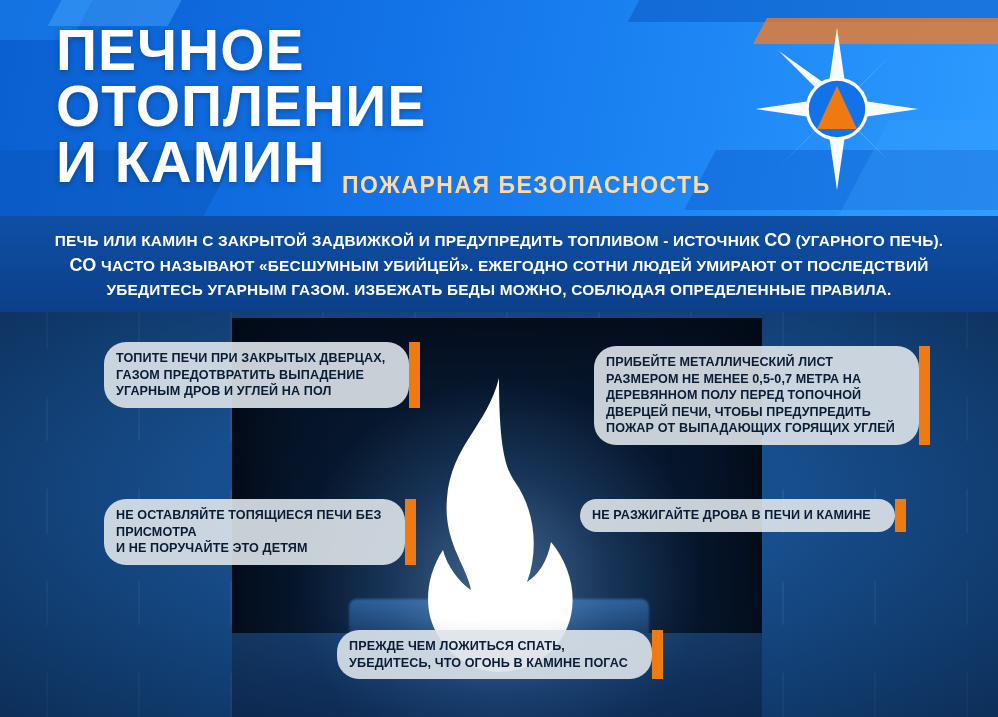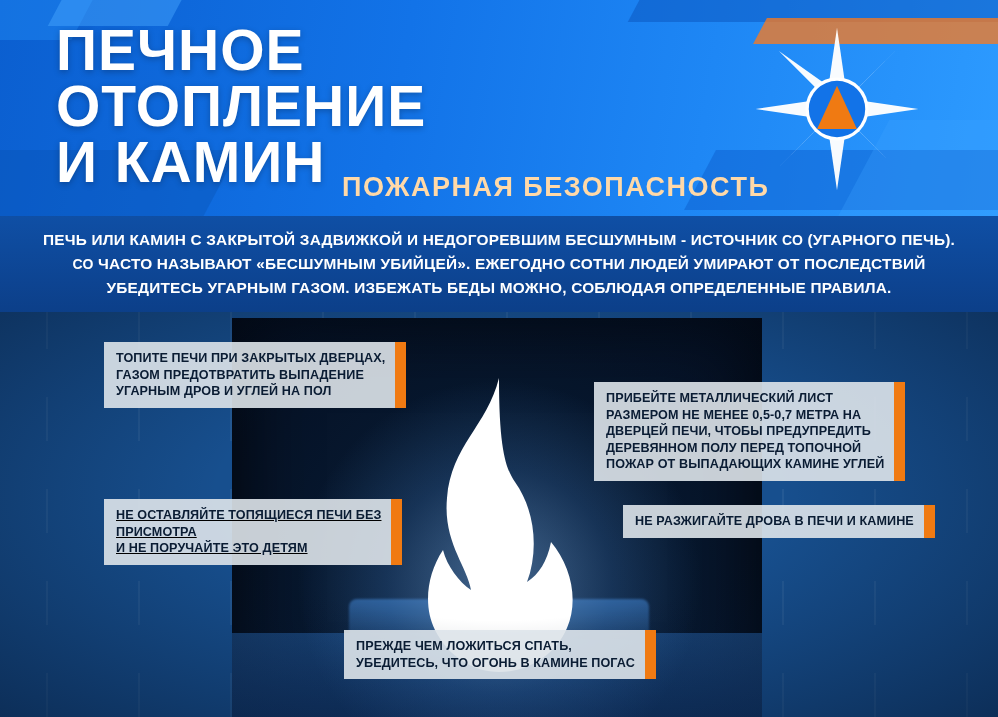--- a/index.html
+++ b/index.html
@@ -52,21 +52,21 @@
     font-weight: bold;
     letter-spacing: 1px;
     line-height: 56px;
     text-shadow: 0 2px 6px rgba(0,0,0,.25);
   }
   .subtitle {
     position: absolute;
     left: 342px;
     top: 172px;
     color: #ffd9a8;
-    font-size: 27px;
+    font-size: 23px;
     font-weight: bold;
     letter-spacing: 1.5px;
     z-index: 4;
   }
 
   
   .emblem {
     position: absolute;
     right: 78px;
     top: 26px;
@@ -88,21 +88,21 @@
     text-align: center;
   }
   .intro p {
     margin: 0;
     color: #ffffff;
     font-size: 15.4px;
     font-weight: bold;
     line-height: 24px;
     letter-spacing: .2px;
   }
-  .intro .co { font-size: 14px; }
+  .intro .co { font-size: 18px; }
 
   
   .photo {
     position: absolute;
     left: 0;
     top: 312px;
     width: 998px;
     height: 405px;
     overflow: hidden;
     background: #12447f;
@@ -185,35 +185,36 @@
     align-items: stretch;
     z-index: 9;
   }
   .tip-text {
     background: rgba(222,228,234,.90);
     color: #0a1c33;
     font-size: 12.6px;
     font-weight: bold;
     line-height: 16.5px;
     letter-spacing: .1px;
-    padding: 8px 10px 8px 12px;
+    padding: 8px 24px 8px 12px;
     box-sizing: border-box;
+    border-radius: 22px;
   }
   .tip-bar {
     width: 11px;
     background: #f07a12;
     flex: 0 0 11px;
   }
   .tip.left .tip-bar { order: 2; }
   .tip.right .tip-bar { order: 2; }
 
   #tip-1 { left: 104px; top: 30px;  width: 322px; }
-  #tip-2 { left: 594px; top: 34px;  width: 344px; margin-top: 36px; }
-  #tip-3 { left: 104px; top: 187px; width: 332px; text-decoration: underline; }
-  #tip-4 { left: 580px; top: 193px; width: 358px; margin-left: 43px; }
+  #tip-2 { left: 594px; top: 34px;  width: 344px; }
+  #tip-3 { left: 104px; top: 187px; width: 332px; }
+  #tip-4 { left: 580px; top: 187px; width: 358px; }
   #tip-5 { left: 326px; top: 318px; width: 348px; justify-content: center; }
 
   .tip-text div { white-space: nowrap; }
 </style>
 </head>
 <body>
 
 <div id="poster">
 
   <div class="header">
@@ -245,21 +246,21 @@
         <polygon points="170,170 114,114 100,100 130,130"></polygon>
       </g>
       <circle cx="100" cy="100" r="38" fill="#ffffff"></circle>
       <circle cx="100" cy="100" r="34" fill="#1273e8"></circle>
       <polygon points="100,72 124,124 76,124" fill="#f07a12"></polygon>
     </svg>
   </div>
 
   <div class="intro">
     <p>
-      <span>ПЕЧЬ ИЛИ КАМИН С ЗАКРЫТОЙ ЗАДВИЖКОЙ И НЕДОГОРЕВШИМ БЕСШУМНЫМ - ИСТОЧНИК </span><span class="co">СО</span><span> (УГАРНОГО ПЕЧЬ).</span>
+      <span>ПЕЧЬ ИЛИ КАМИН С ЗАКРЫТОЙ ЗАДВИЖКОЙ И ПРЕДУПРЕДИТЬ ТОПЛИВОМ - ИСТОЧНИК </span><span class="co">СО</span><span> (УГАРНОГО ПЕЧЬ).</span>
     </p>
     <p>
       <span class="co">СО</span><span> ЧАСТО НАЗЫВАЮТ «БЕСШУМНЫМ УБИЙЦЕЙ». ЕЖЕГОДНО СОТНИ ЛЮДЕЙ УМИРАЮТ ОТ ПОСЛЕДСТВИЙ</span>
     </p>
     <p>УБЕДИТЕСЬ УГАРНЫМ ГАЗОМ. ИЗБЕЖАТЬ БЕДЫ МОЖНО, СОБЛЮДАЯ ОПРЕДЕЛЕННЫЕ ПРАВИЛА.</p>
   </div>
 
   <div class="photo">
     <div class="bricks"></div>
     <div class="brick-offset"></div>
@@ -281,23 +282,23 @@
         <div>ГАЗОМ ПРЕДОТВРАТИТЬ ВЫПАДЕНИЕ</div>
         <div>УГАРНЫМ ДРОВ И УГЛЕЙ НА ПОЛ</div>
       </div>
       <div class="tip-bar"></div>
     </div>
 
     <div class="tip right" id="tip-2">
       <div class="tip-text">
         <div>ПРИБЕЙТЕ МЕТАЛЛИЧЕСКИЙ ЛИСТ</div>
         <div>РАЗМЕРОМ НЕ МЕНЕЕ 0,5-0,7 МЕТРА НА</div>
+        <div>ДЕРЕВЯННОМ ПОЛУ ПЕРЕД ТОПОЧНОЙ</div>
         <div>ДВЕРЦЕЙ ПЕЧИ, ЧТОБЫ ПРЕДУПРЕДИТЬ</div>
-        <div>ДЕРЕВЯННОМ ПОЛУ ПЕРЕД ТОПОЧНОЙ</div>
-        <div>ПОЖАР ОТ ВЫПАДАЮЩИХ КАМИНЕ УГЛЕЙ</div>
+        <div>ПОЖАР ОТ ВЫПАДАЮЩИХ ГОРЯЩИХ УГЛЕЙ</div>
       </div>
       <div class="tip-bar"></div>
     </div>
 
     <div class="tip left" id="tip-3">
       <div class="tip-text">
         <div>НЕ ОСТАВЛЯЙТЕ ТОПЯЩИЕСЯ ПЕЧИ БЕЗ</div>
         <div>ПРИСМОТРА</div>
         <div>И НЕ ПОРУЧАЙТЕ ЭТО ДЕТЯМ</div>
       </div>

